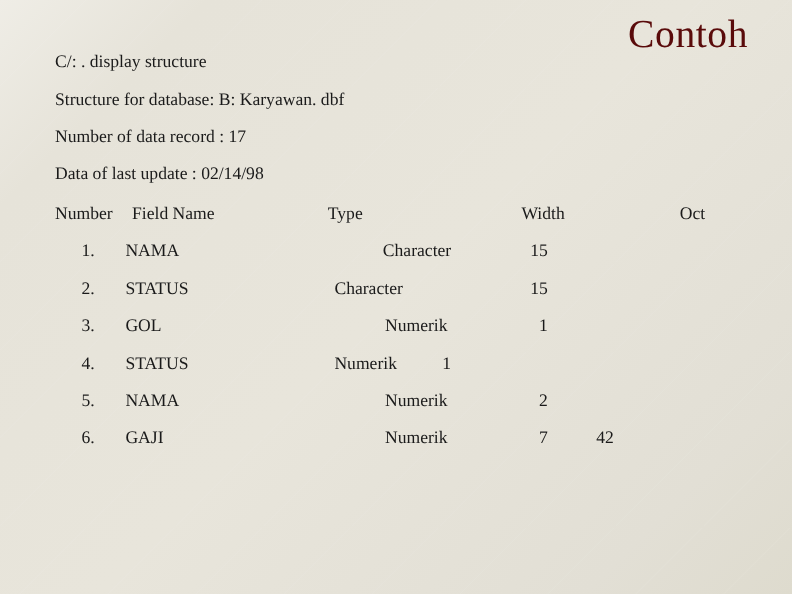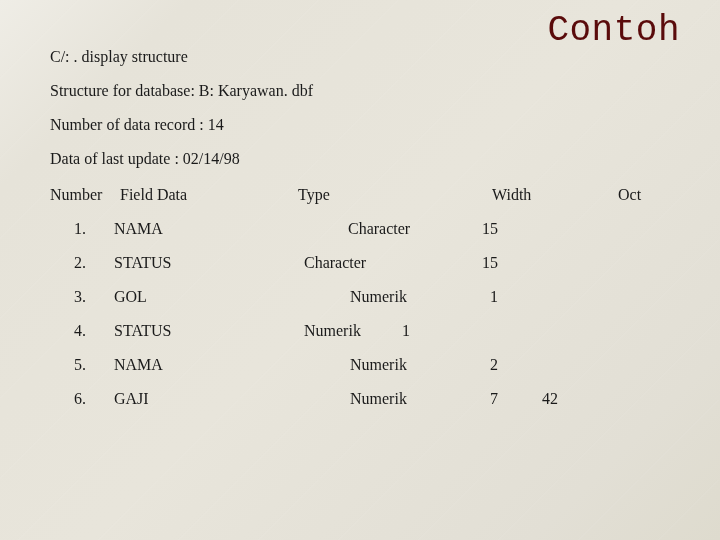--- a/index.html
+++ b/index.html
@@ -17,36 +17,36 @@
     pointer-events:none;
   }
   .slide{position:relative;width:100%;height:100%;}
   .title{
     position:absolute;
     top:10px;right:40px;
     font-size:36px;
     color:#5a0b0b;
     font-weight:400;
     letter-spacing:.5px;
-    font-family:Liberation Mono, monospace;
+    font-family:Liberation Serif, serif;
   }
   .block{
     position:absolute;left:50px;
     font-size:16px;
   }
   .l1{top:48px}
   .l2{top:82px}
   .l3{top:116px}
   .l4{top:150px}
   .headers{position:absolute;top:186px;left:50px;right:40px;font-size:16px;font-weight:400}
   .headers span{position:absolute}
   .h-field{left:0}
   .h-name{left:70px}
   .h-type{left:248px}
-  .h-width{left:442px}
+  .h-width{left:424px}
   .h-dec{left:568px}
   .rows{position:absolute;top:220px;left:50px;right:40px;font-size:16px}
   .row{position:absolute;left:0;right:0;height:34px}
   .row .num{position:absolute;left:24px}
   .row .name{position:absolute;left:64px}
   .row .type{position:absolute}
   .row .width{position:absolute}
   .row .dec{position:absolute}
   
   .r1{top:0}   .r1 .type{left:298px} .r1 .width{left:432px}
@@ -58,26 +58,26 @@
   .r2{top:34px}.r3{top:68px}.r4{top:102px}.r5{top:136px}.r6{top:170px}
 </style>
 </head>
 <body>
 
 <div class="slide">
   <div class="title">Contoh</div>
 
   <div class="block l2">Structure for database: B: Karyawan. dbf</div>
   <div class="block l1">C/: . display structure</div>
-  <div class="block l3">Number of data record : 14</div>
+  <div class="block l3">Number of data record : 17</div>
   <div class="block l4">Data of last update : 02/14/98</div>
 
   <div class="headers">
     <span class="h-field">Number</span>
-    <span class="h-name">Field Data</span>
+    <span class="h-name">Field Name</span>
     <span class="h-type">Type</span>
     <span class="h-width">Width</span>
     <span class="h-dec">Oct</span>
   </div>
 
   <div class="rows">
     <div class="row r1">
       <span class="num">1.</span>
       <span class="name">NAMA</span>
       <span class="type">Character</span>

